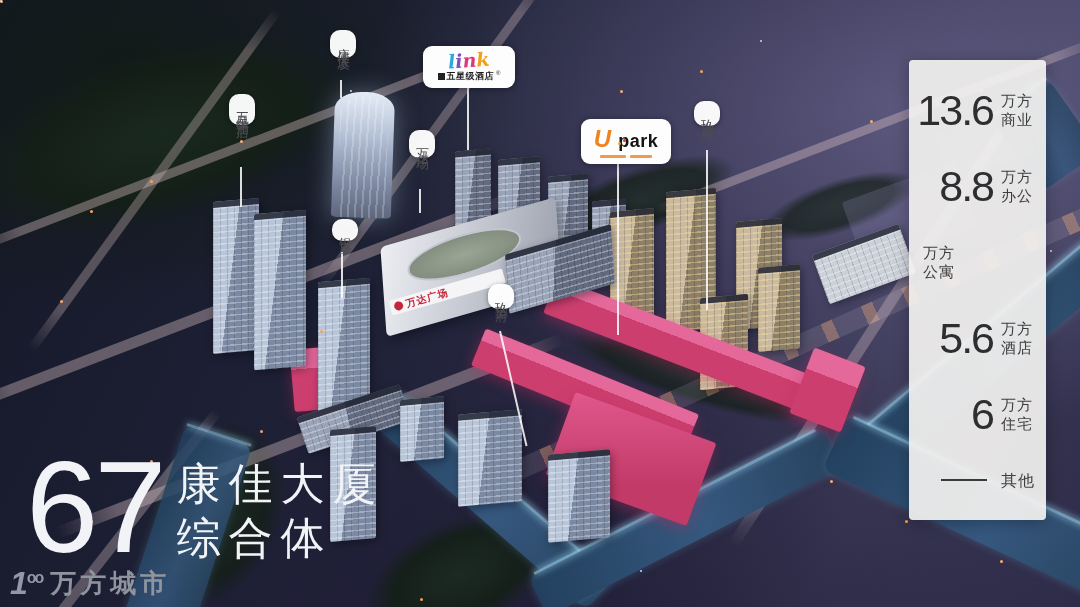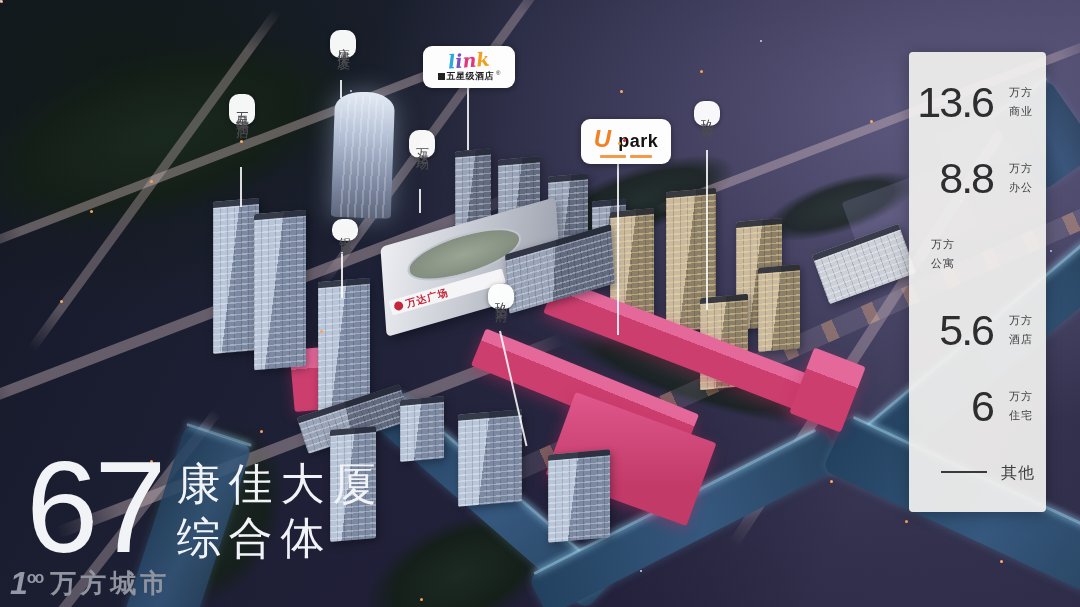--- a/index.html
+++ b/index.html
@@ -72,26 +72,26 @@
   .tag-bars i{display:block;height:3px;border-radius:1px;background:#f09a4a;}
 
   
   .badge{position:absolute;left:38px;top:35px;width:155px;height:145px;z-index:50;
          background:linear-gradient(135deg,rgba(233,135,173,.92) 0%,rgba(150,150,190,.85) 45%,rgba(92,176,196,.92) 100%);
          color:#fff;display:flex;flex-direction:column;align-items:center;justify-content:center;gap:8px;
          font-weight:300;}
   .badge div{font-size:36px;letter-spacing:6px;text-indent:6px;line-height:1.1;}
 
   
-  .panel{position:absolute;left:909px;top:52px;width:137px;height:460px;z-index:50;
+  .panel{position:absolute;left:909px;top:60px;width:137px;height:460px;z-index:50;
          background:rgba(242,241,239,.93);border-radius:4px;box-shadow:0 2px 16px rgba(0,0,10,.3);
          padding-top:12px;}
   .srow{height:76px;display:flex;align-items:center;padding:0 8px 0 6px;}
   .sval{width:78px;text-align:right;font-size:43px;font-weight:100;letter-spacing:-2px;color:#2e2e30;}
-  .slab{margin-left:16px;font-size:11px;line-height:19px;color:#3e3e40;letter-spacing:1px;}
+  .slab{margin-left:8px;font-size:15px;line-height:19px;color:#3e3e40;letter-spacing:1px;}
   .srow.other{height:56px;}
   .dash{width:46px;height:2px;background:#3a3a3a;margin-left:26px;}
   .srow.other .slab{margin-left:14px;font-size:16px;}
 
   
   .headline{position:absolute;left:26px;top:446px;display:flex;gap:14px;color:#f2f3f7;z-index:50;}
   .h-num{font-size:130px;font-weight:100;line-height:.95;letter-spacing:-4px;text-align:right;}
   .h-lines{display:flex;flex-direction:column;justify-content:center;gap:10px;padding-top:6px;}
   .h-lines div{font-size:44px;letter-spacing:8px;font-weight:300;line-height:1;}
   .watermark{position:absolute;left:10px;top:566px;display:flex;align-items:center;gap:8px;z-index:50;color:#9298a6;}

